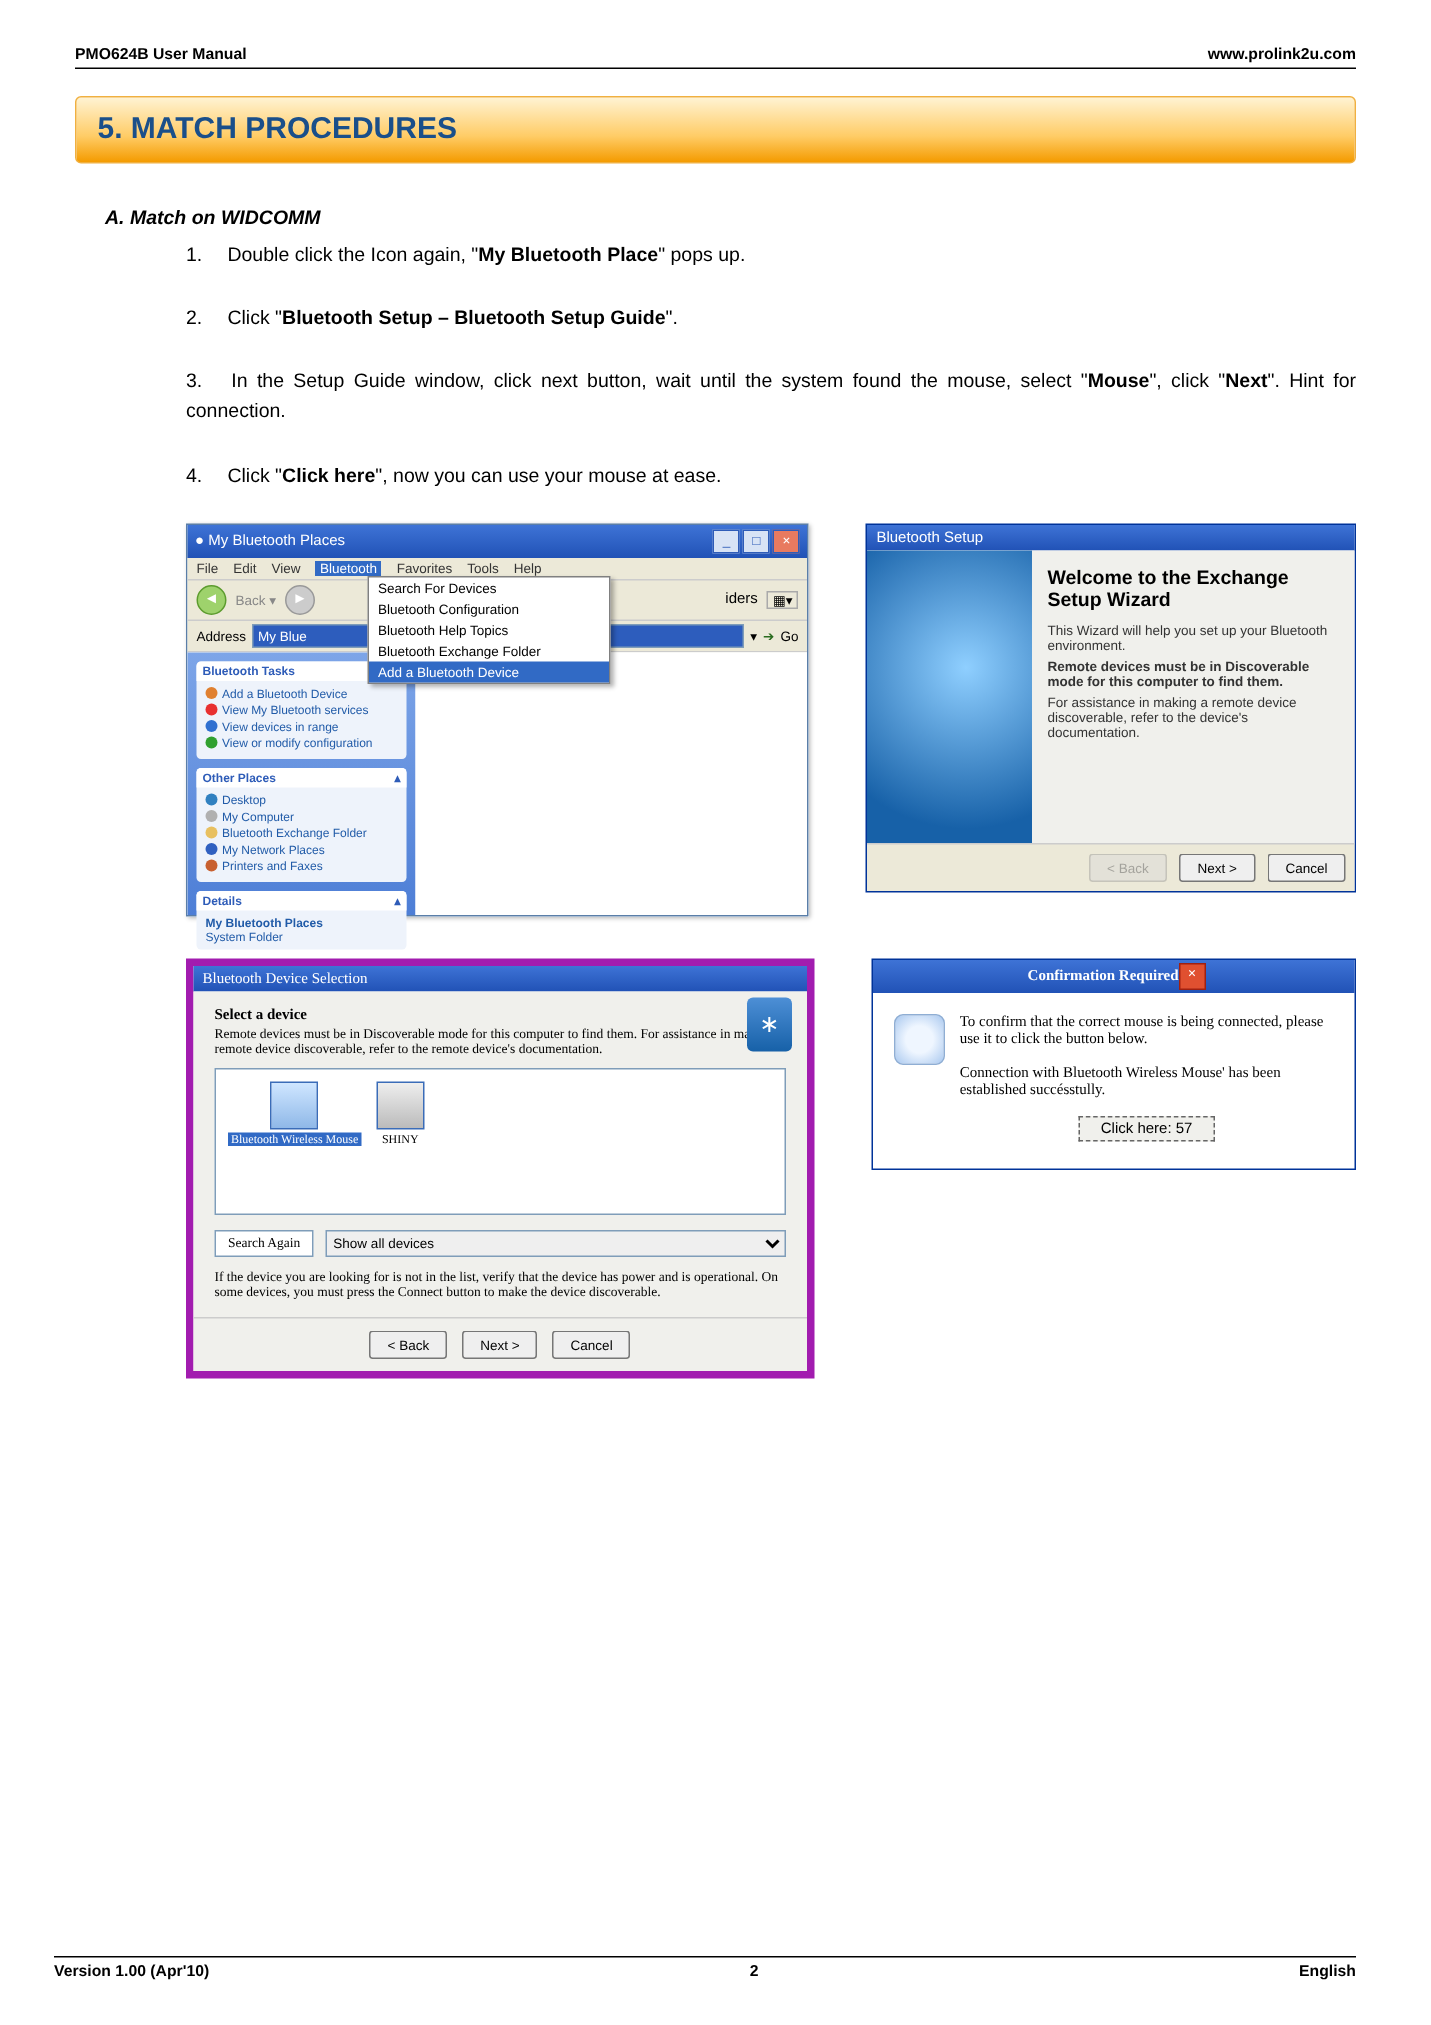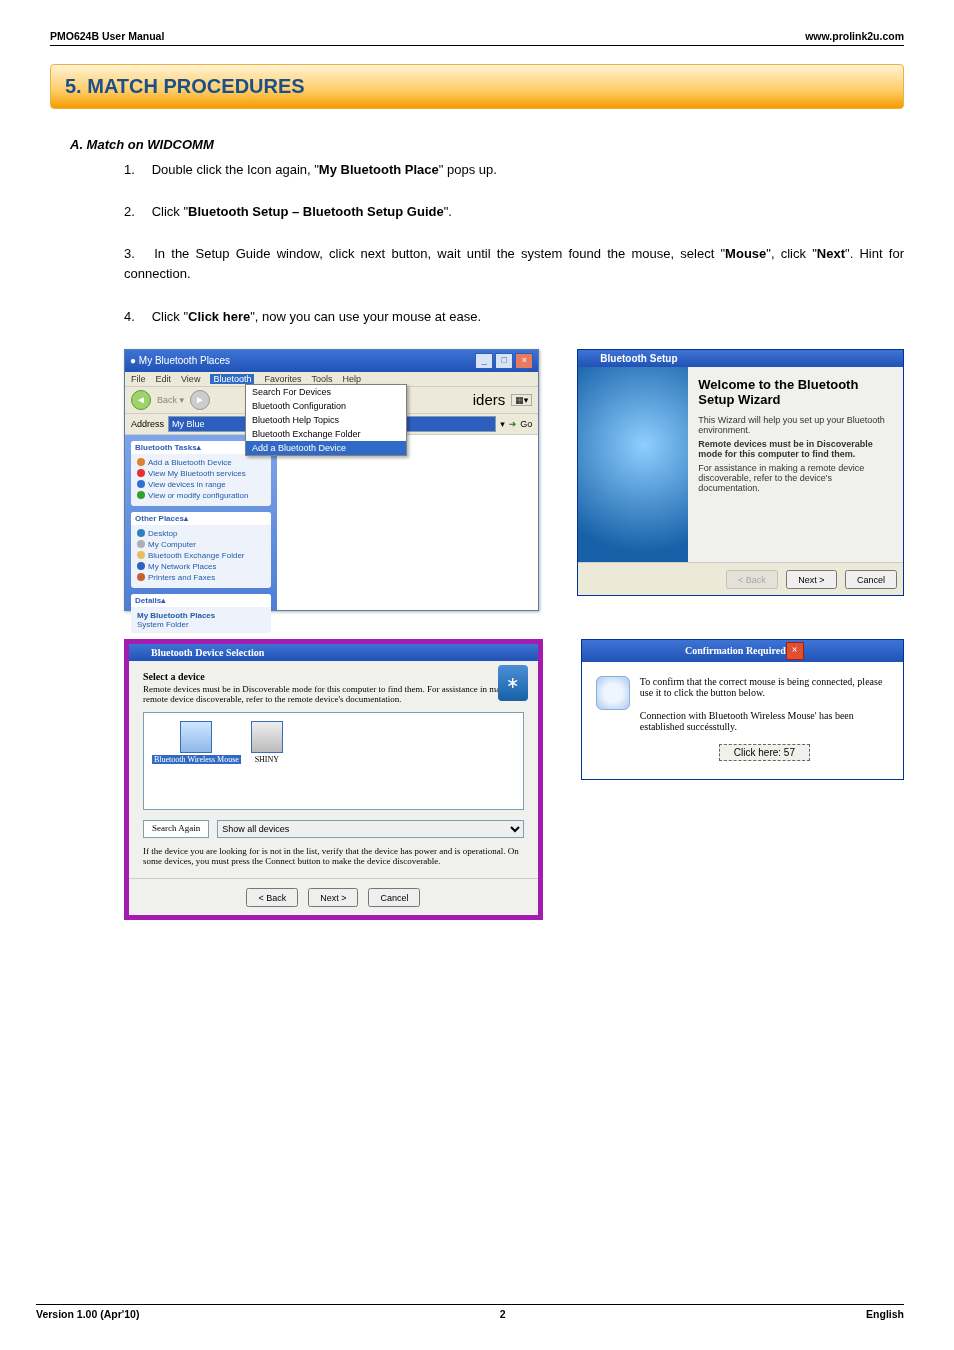--- a/index.html
+++ b/index.html
@@ -104,31 +104,31 @@
       background:#ece9d8; display:flex; align-items:center; gap:6px;
       padding:3px 6px; border-top:1px solid #ccc; border-bottom:1px solid #ccc;
     }
     .nav-btn { width:18px;height:18px;border-radius:50%;background:#9ed26c;border:1px solid #5c9c2e;display:flex;align-items:center;justify-content:center;color:#fff;font-size:10px; }
     .nav-btn.gray{background:#ccc;border-color:#999;}
     .addrbar { background:#ece9d8; display:flex; align-items:center; gap:4px; padding:2px 6px; border-bottom:1px solid #ccc;}
     .addrbar input { flex:1; height:14px; font-size:9px; border:1px solid #7f9db9; padding:0 3px; background:#2d5dbd;color:#fff;}
     .explorer-body { display:flex; height:175px; background:#fff; }
     .sidepanel { width:140px; background:linear-gradient(#7da5e8,#4d7ed6); padding:6px; color:#fff; }
     .panelbox { background:#eef3fb; color:#215ba8; border-radius:3px; margin-bottom:6px; padding:4px 6px; font-size:8px;}
-    .panelbox .head { background:#fff; color:#2e5cb8; font-weight:bold; padding:2px 4px; margin:-4px -6px 4px -6px; border-radius:3px 3px 0 0; display:flex; }
+    .panelbox .head { background:#fff; color:#2e5cb8; font-weight:bold; padding:2px 4px; margin:-4px -6px 4px -6px; border-radius:3px 3px 0 0; display:flex; justify-content:space-between;}
     .panelbox li{list-style:none;margin:2px 0;display:flex;align-items:center;gap:3px;}
     .dot{width:8px;height:8px;display:inline-block;border-radius:50%;}
     .content-area{flex:1;background:#fff;}
     
     .wizard {
       width: 330px;
       border:1px solid #003399;
       font-family: Tahoma, Arial, sans-serif;
     }
-    .wiz-title{background:linear-gradient(#3e73d6,#2152b6);color:#fff;padding:3px 22px;font-size:10px;font-weight:bold;}
+    .wiz-title{background:linear-gradient(#3e73d6,#2152b6);color:#fff;padding:3px 6px;font-size:10px;font-weight:normal;}
     .wiz-body{display:flex;background:#f0f0ec;height:195px;}
     .wiz-img{width:110px;background:radial-gradient(circle at 60% 40%, #8fcfff 0%, #1761a8 80%);}
     .wiz-text{flex:1;padding:10px 10px;font-size:9px;color:#333;}
     .wiz-text h3{font-size:13px;margin:0 0 8px 0;color:#000;font-family:Arial;}
     .wiz-text p{margin:4px 0;}
     .wiz-btns{background:#ece9d8;border-top:1px solid #ccc;text-align:right;padding:6px;}
     .wiz-btns button{font-size:9px;padding:1px 10px;margin-left:4px;height:19px;}
     
     .devsel{width:420px;border:5px solid #a21caf;font-family:Tahoma;}
     .dev-body{padding:10px 14px;background:#f0f0ec;}
@@ -215,21 +215,21 @@
           <span class="active">Bluetooth</span>
           <span>Favorites</span>
           <span>Tools</span>
           <span>Help</span>
         </div>
         <div style="position:relative;">
           <div class="toolbar">
             <span class="nav-btn">◄</span>
             <span style="font-size:9px;color:#888;">Back ▾</span>
             <span class="nav-btn gray">►</span>
-            <span style="margin-left:auto;font-size:15px;">iders</span>
+            <span style="margin-left:auto;font-size:10px;">iders</span>
             <span style="border:1px solid #aaa;padding:0 3px;">▦▾</span>
           </div>
           <div class="dropdown" style="position:absolute;top:0;left:60px;">
             <div>Search For Devices</div>
             <div>Bluetooth Configuration</div>
             <div>Bluetooth Help Topics</div>
             <div>Bluetooth Exchange Folder</div>
             <div class="hl">Add a Bluetooth Device</div>
           </div>
         </div>
@@ -301,21 +301,21 @@
           </div>
           <div class="content-area"></div>
         </div>
       </div>
 
       <div class="wizard">
         <div class="wiz-title">Bluetooth Setup</div>
         <div class="wiz-body">
           <div class="wiz-img"></div>
           <div class="wiz-text">
-            <h3>Welcome to the Bluetooth Setup Wizard</h3>
+            <h3>Welcome to the Exchange Setup Wizard</h3>
             <p>This Wizard will help you set up your Bluetooth environment.</p>
             <p class="bold">Remote devices must be in Discoverable mode for this computer to find them.</p>
             <p>For assistance in making a remote device discoverable, refer to the device's documentation.</p>
           </div>
         </div>
         <div class="wiz-btns">
           <button disabled="">&lt; Back</button>
           <button>Next &gt;</button>
           <button>Cancel</button>
         </div>

